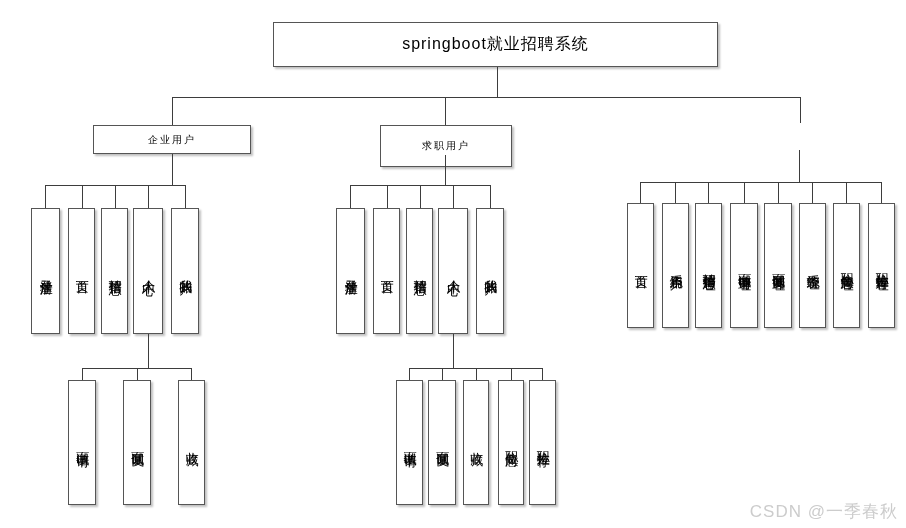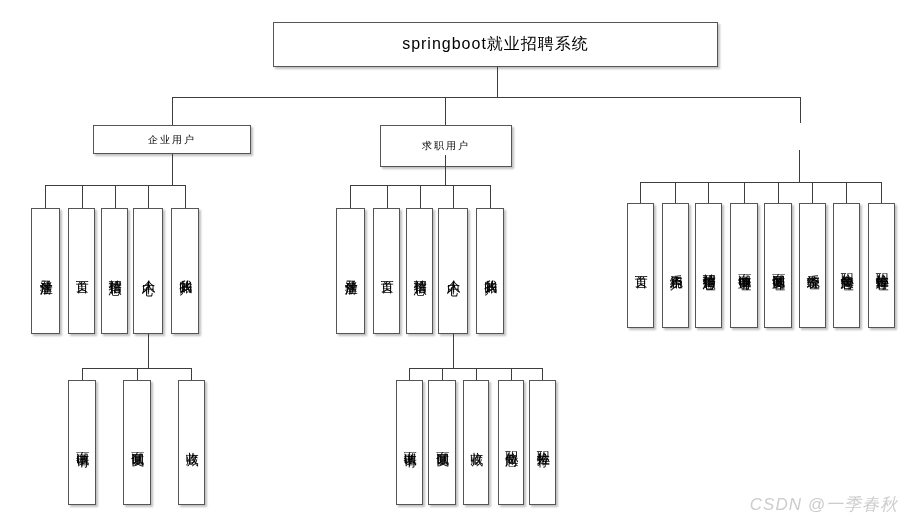--- a/index.html
+++ b/index.html
@@ -16,22 +16,22 @@
   .root{font-size:16px;letter-spacing:1px;}
   .lvl2{font-size:10px;letter-spacing:2px;}
   .vtext{
     writing-mode:vertical-rl;text-orientation:upright;
     font-size:13px;line-height:1.1;letter-spacing:1px;
   }
   .line{position:absolute;background:#3d3d3d;}
   .h{height:1px;}
   .v{width:1px;}
   .watermark{
-    position:absolute;right:8px;bottom:12px;color:#cccccc;
-    font-size:17px;letter-spacing:1px;font-style:italic;
+    position:absolute;right:8px;bottom:5px;color:#cccccc;
+    font-size:17px;letter-spacing:1px;
   }
 </style>
 </head>
 <body>
 
 <div class="stage">
 
   <div class="box root" style="left:273px;top:22px;width:445px;height:45px">
     <span>springboot就业招聘系统</span>
   </div>

